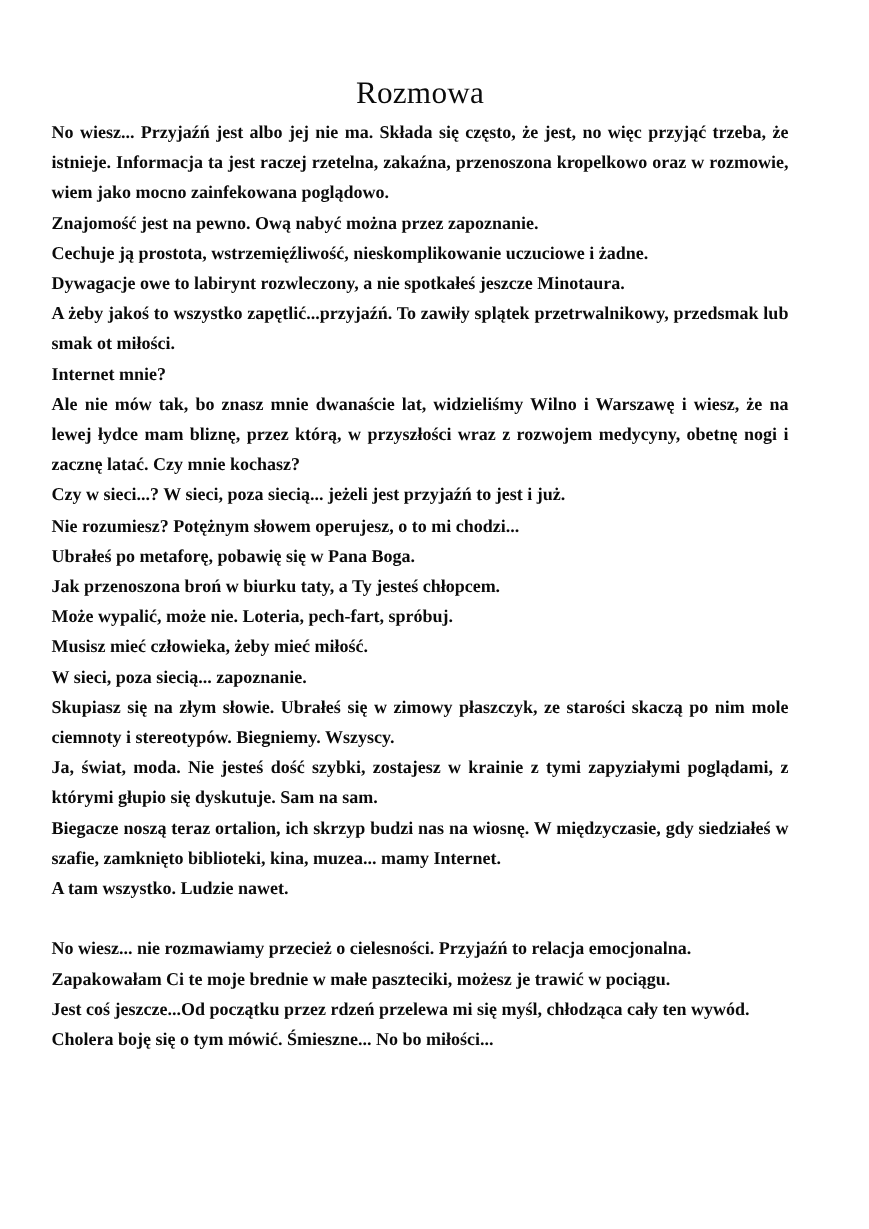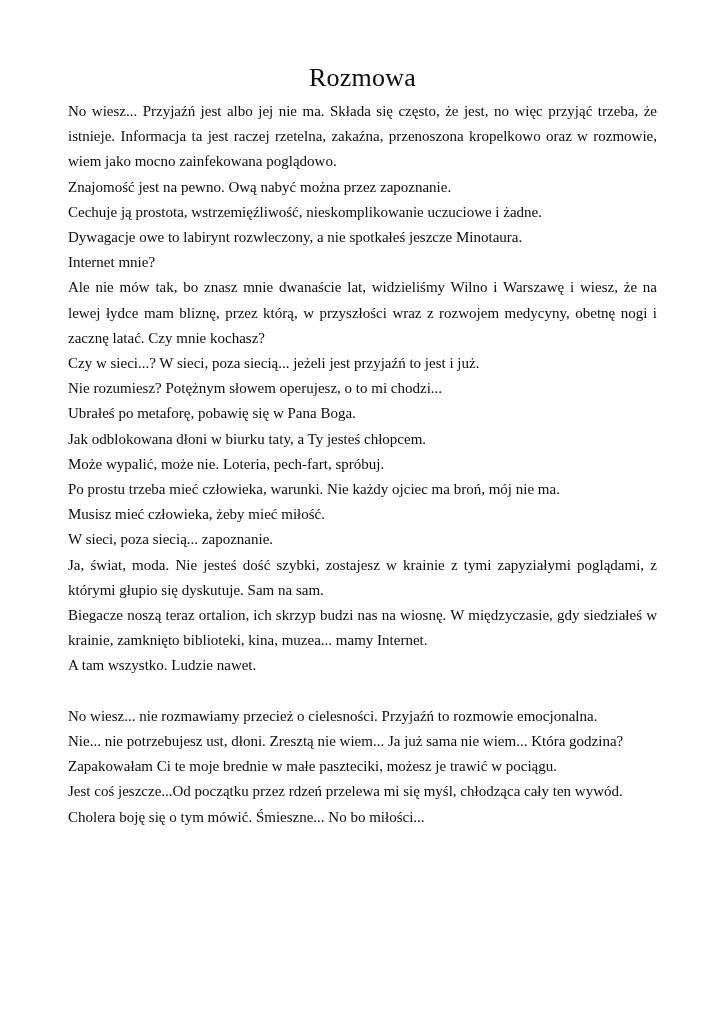--- a/index.html
+++ b/index.html
@@ -5,65 +5,66 @@
   html, body {
     margin: 0;
     padding: 0;
     background: #ffffff;
   }
   .page {
     box-sizing: border-box;
     width: 724px;
     height: 1024px;
     background: #ffffff;
-    padding: 64px 67px 0 68px;
+    padding: 64px 67px 0 43px;
     font-family: "Liberation Serif", "DejaVu Serif", serif;
     color: #0b0b0b;
     overflow: hidden;
   }
   .title {
     font-weight: 400;
     font-size: 26px;
     line-height: 28px;
     text-align: center;
     margin: 0 0 7px 0;
     letter-spacing: 0.2px;
   }
   .para {
     margin: 0;
     font-size: 15px;
     line-height: 25.2px;
     text-align: justify;
     text-justify: inter-word;
+    font-weight: bold;
   }
   .section-gap {
     margin-top: 25.2px;
   }
 </style>
 </head>
 <body>
 
 <div class="page">
   <h1 class="title">Rozmowa</h1>
 
   <p class="para">No wiesz... Przyjaźń jest albo jej nie ma. Składa się często, że jest, no więc przyjąć trzeba, że istnieje. Informacja ta jest raczej rzetelna, zakaźna, przenoszona kropelkowo oraz w rozmowie, wiem jako mocno zainfekowana poglądowo.</p>
   <p class="para">Znajomość jest na pewno. Ową nabyć można przez zapoznanie.</p>
   <p class="para">Cechuje ją prostota, wstrzemięźliwość, nieskomplikowanie uczuciowe i żadne.</p>
   <p class="para">Dywagacje owe to labirynt rozwleczony, a nie spotkałeś jeszcze Minotaura.</p>
+  <p class="para">A żeby jakoś to wszystko zapętlić...przyjaźń. To zawiły splątek przetrwalnikowy, przedsmak lub smak ot miłości.</p>
   <p class="para">Internet mnie?</p>
   <p class="para">Ale nie mów tak, bo znasz mnie dwanaście lat, widzieliśmy Wilno i Warszawę i wiesz, że na lewej łydce mam bliznę, przez którą, w przyszłości wraz z rozwojem medycyny, obetnę nogi i zacznę latać. Czy mnie kochasz?</p>
   <p class="para">Czy w sieci...? W sieci, poza siecią... jeżeli jest przyjaźń to jest i już.</p>
   <p class="para">Nie rozumiesz? Potężnym słowem operujesz, o to mi chodzi...</p>
   <p class="para">Ubrałeś po metaforę, pobawię się w Pana Boga.</p>
-  <p class="para">Jak odblokowana dłoni w biurku taty, a Ty jesteś chłopcem.</p>
+  <p class="para">Jak przenoszona broń w biurku taty, a Ty jesteś chłopcem.</p>
   <p class="para">Może wypalić, może nie. Loteria, pech-fart, spróbuj.</p>
-  <p class="para">Po prostu trzeba mieć człowieka, warunki. Nie każdy ojciec ma broń, mój nie ma.</p>
   <p class="para">Musisz mieć człowieka, żeby mieć miłość.</p>
   <p class="para">W sieci, poza siecią... zapoznanie.</p>
+  <p class="para">Skupiasz się na złym słowie. Ubrałeś się w zimowy płaszczyk, ze starości skaczą po nim mole ciemnoty i stereotypów. Biegniemy. Wszyscy.</p>
   <p class="para">Ja, świat, moda. Nie jesteś dość szybki, zostajesz w krainie z tymi zapyziałymi poglądami, z którymi głupio się dyskutuje. Sam na sam.</p>
-  <p class="para">Biegacze noszą teraz ortalion, ich skrzyp budzi nas na wiosnę. W międzyczasie, gdy siedziałeś w krainie, zamknięto biblioteki, kina, muzea... mamy Internet.</p>
+  <p class="para">Biegacze noszą teraz ortalion, ich skrzyp budzi nas na wiosnę. W międzyczasie, gdy siedziałeś w szafie, zamknięto biblioteki, kina, muzea... mamy Internet.</p>
   <p class="para">A tam wszystko. Ludzie nawet.</p>
-  <p class="para section-gap">No wiesz... nie rozmawiamy przecież o cielesności. Przyjaźń to rozmowie emocjonalna.</p>
-  <p class="para">Nie... nie potrzebujesz ust, dłoni. Zresztą nie wiem... Ja już sama nie wiem... Która godzina?</p>
+  <p class="para section-gap">No wiesz... nie rozmawiamy przecież o cielesności. Przyjaźń to relacja emocjonalna.</p>
   <p class="para">Zapakowałam Ci te moje brednie w małe paszteciki, możesz je trawić w pociągu.</p>
   <p class="para">Jest coś jeszcze...Od początku przez rdzeń przelewa mi się myśl, chłodząca cały ten wywód.</p>
   <p class="para">Cholera boję się o tym mówić. Śmieszne... No bo miłości...</p>
 </div>
 
 </body></html>

